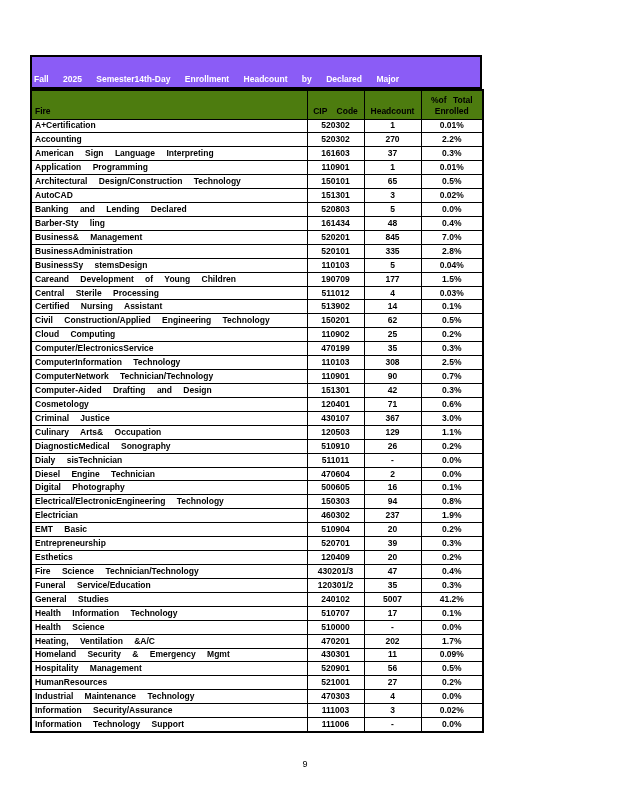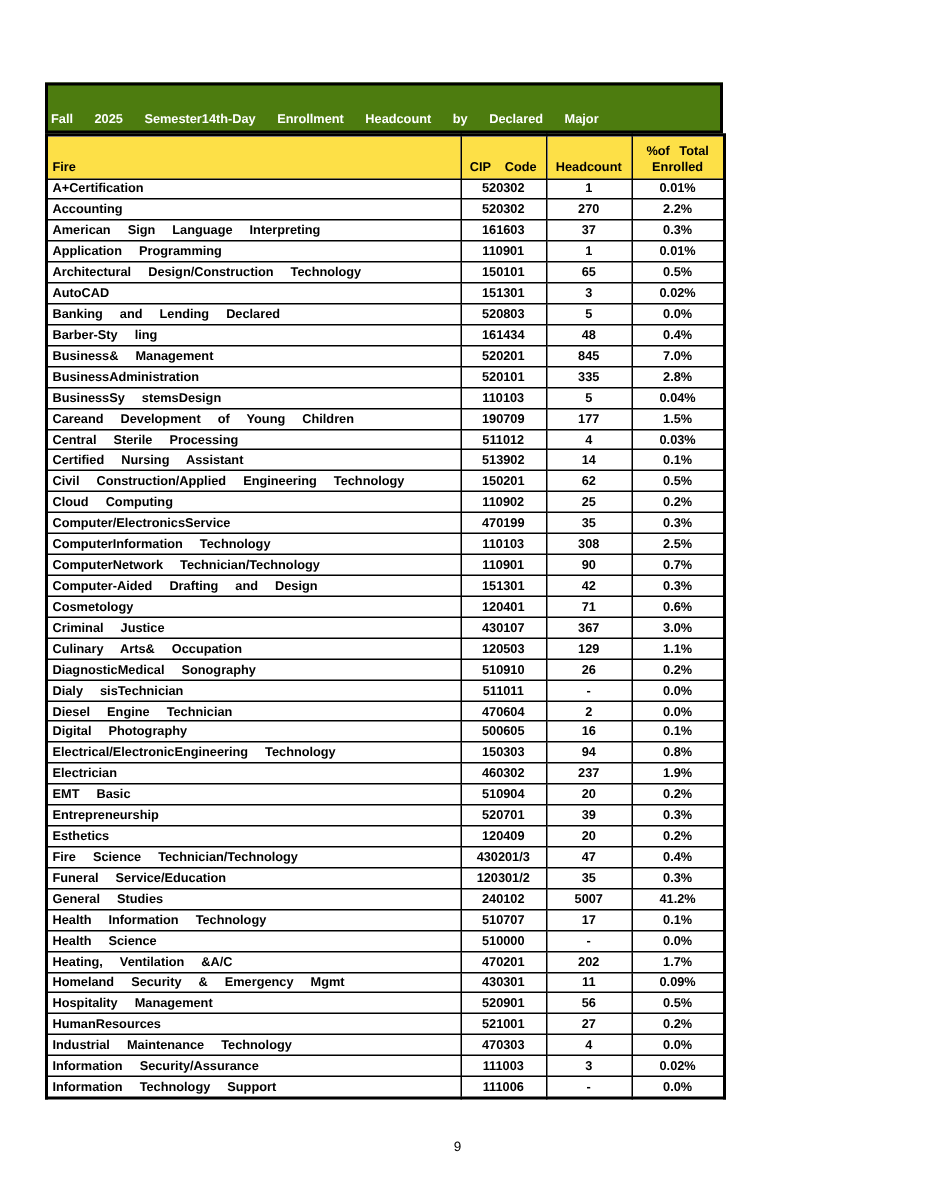--- a/index.html
+++ b/index.html
@@ -21,36 +21,36 @@
     border:2px solid #000;
   }
   .enroll th,.enroll td{
     border:1px solid #000;
     font-size:8.5px;font-weight:bold;line-height:11px;
     padding:0;white-space:nowrap;overflow:hidden;
     box-sizing:border-box;
   }
   .enroll thead tr{height:29px;}
   .enroll tbody tr{height:13.93px;}
-  .enroll th{vertical-align:bottom;padding-bottom:2px;background:#fde047;}
+  .enroll th{vertical-align:bottom;padding-bottom:2px;background:#4d7c0f;}
   th.c-major,td.c-major{text-align:left;padding-left:3px;}
   td.c-major{word-spacing:9px;margin-left:28px;}
   th.c-cip,th.c-head{text-align:center;word-spacing:7px;}
   th.c-pct{text-align:center;word-spacing:4px;}
   td.c-cip,td.c-head,td.c-pct{text-align:center;vertical-align:middle;}
   td{vertical-align:middle;}
   .pageno{
     position:absolute;top:759px;left:0;width:610px;
     text-align:center;font-size:9px;color:#000;
   }
 </style>
 </head>
 <body>
 
-<div class="title-band" id="title-band" style="background: #4d7c0f; color: rgb(255, 255, 255);">
+<div class="title-band" id="title-band" style="background: #8b5cf6; color: rgb(255, 255, 255);">
   <span>Fall 2025 Semester14th-Day Enrollment Headcount by Declared Major</span>
 </div>
 
 <table class="enroll">
   <colgroup>
     <col style="width:276px">
     <col style="width:57px">
     <col style="width:57px">
     <col style="width:62px">
   </colgroup>

